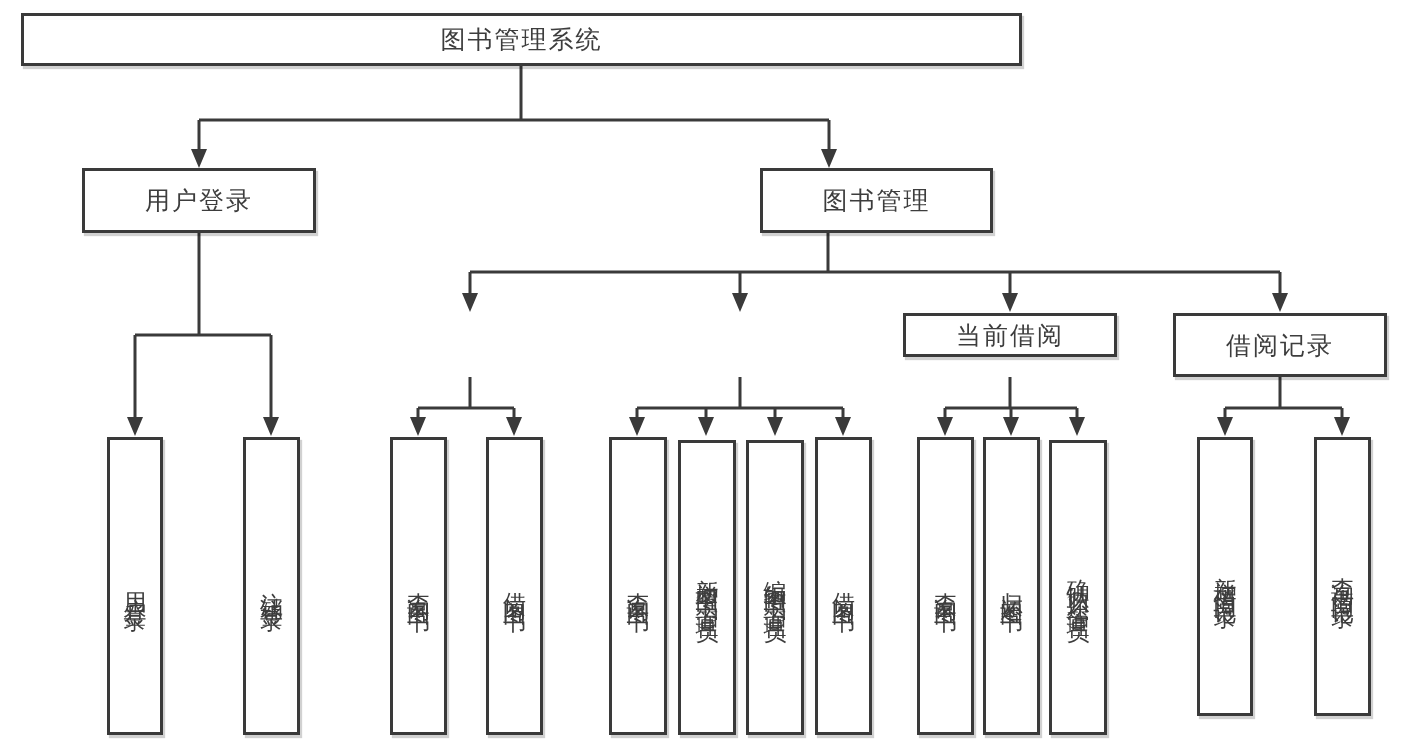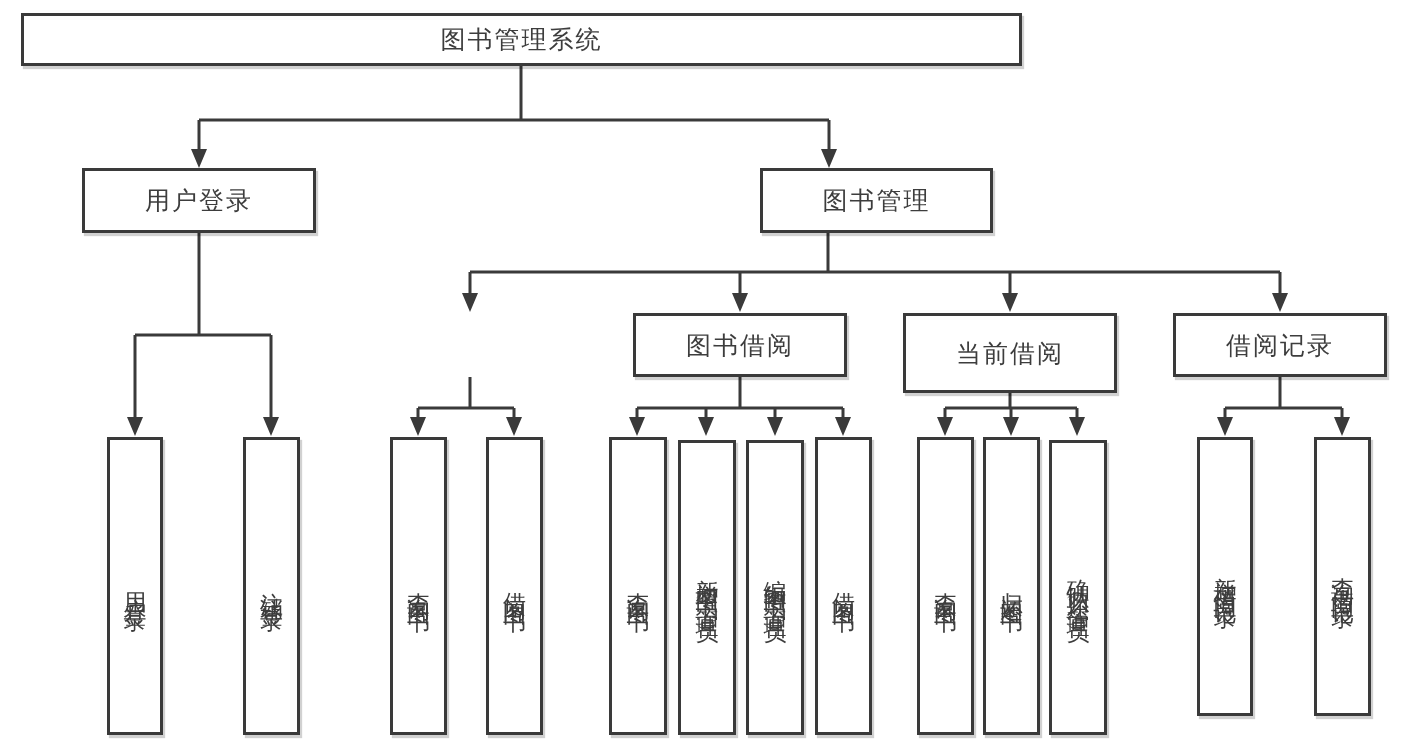--- a/index.html
+++ b/index.html
@@ -80,24 +80,21 @@
     <span class="hlabel">图书管理系统</span>
   </div>
 
   <div class="box" style="left:82px;top:168px;width:234px;height:65px;">
     <span class="hlabel">用户登录</span>
   </div>
   <div class="box" style="left:712px;top:168px;width:233px;height:65px;margin-left:48px;">
     <span class="hlabel">图书管理</span>
   </div>
 
-  <div class="box" style="left:633px;top:313px;width:214px;height:64px;">
-    <span class="hlabel">图书借阅</span>
-  </div>
-  <div class="box" style="left:903px;top:313px;width:214px;height:80px;">
+  <div class="box" style="left:903px;top:313px;width:214px;height:44px;">
     <span class="hlabel">当前借阅</span>
   </div>
   <div class="box" style="left:1173px;top:313px;width:214px;height:64px;text-align:right;">
     <span class="hlabel">借阅记录</span>
   </div>
 
   <div class="box" style="left:107px;top:437px;width:56px;height:298px;">
     <span class="vtext">用户登录</span>
   </div>
   <div class="box" style="left:243px;top:437px;width:57px;height:298px;">

